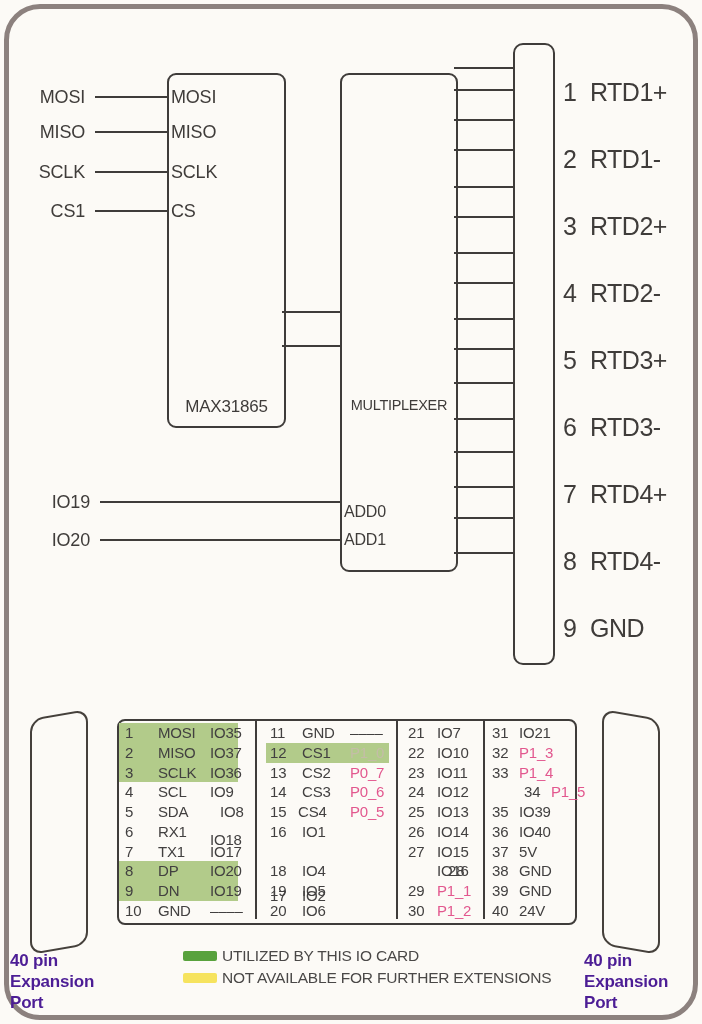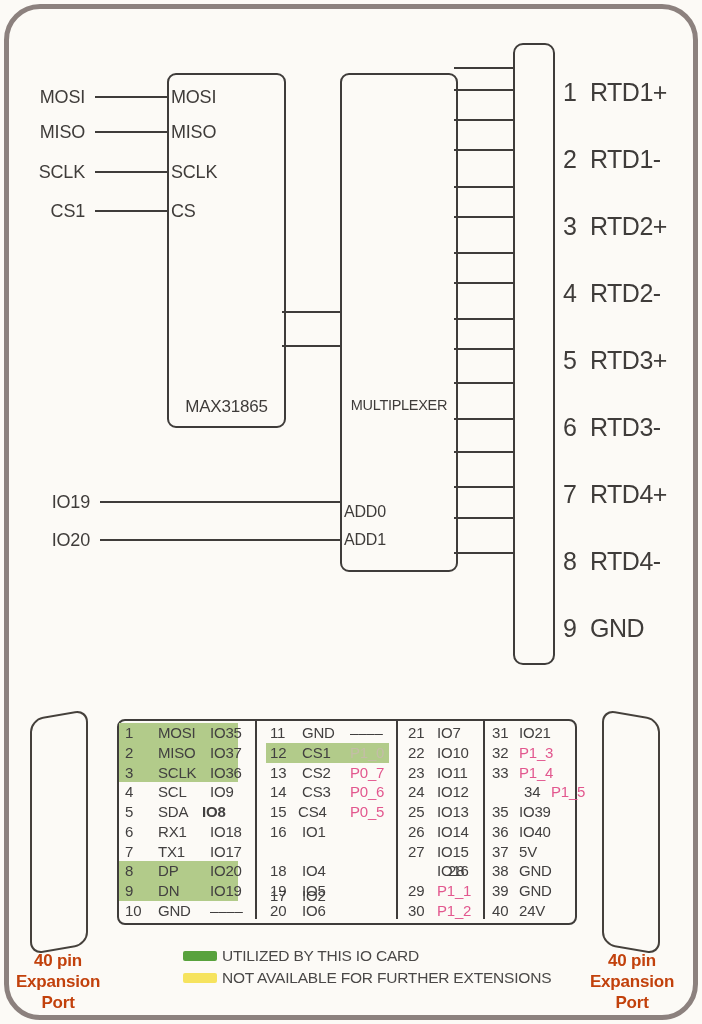--- a/index.html
+++ b/index.html
@@ -32,21 +32,21 @@
   .c-pink{color:#e2578e;}
   .c-muted{color:#c4bda7;}
   
   .legend-row{position:absolute;left:183px;height:14px;}
   .legend-swatch{position:absolute;left:0;top:2px;width:34px;height:10px;border-radius:2px;}
   .legend-text{position:absolute;left:39px;top:-3px;height:20px;line-height:20px;font-size:15.5px;letter-spacing:-0.2px;color:#4a4847;white-space:nowrap;}
   
   .port-shape{position:absolute;top:714px;width:54px;height:232px;border:2px solid #45403b;border-radius:13px;}
   .port-shape.left{left:30px;transform:skewY(-10deg);}
   .port-shape.right{left:602px;transform:skewY(10deg);}
-  .port-label{position:absolute;top:950px;width:96px;text-align:center;font-size:17px;font-weight:700;line-height:21px;color:#c2410c;white-space:pre-line;letter-spacing:-0.2px;}
+  .port-label{position:absolute;top:950px;width:96px;font-size:17px;font-weight:700;line-height:21px;color:#4c1d95;white-space:pre-line;letter-spacing:-0.2px;}
   .port-label.left{left:10px;}
   .port-label.right{left:584px;}
 </style>
 </head>
 <body>
 
 <div id="canvas">
   <div class="frame"></div>
 
   <div id="diagram">
@@ -134,26 +134,26 @@
         <span class="tcell" style="left: 91px;">IO36</span>
       </div>
       <div class="trow" style="left: 0px; width: 119px; top: 61.25px;">
         <span class="tcell" style="left: 6px;">4</span>
         <span class="tcell" style="left: 39px;">SCL</span>
         <span class="tcell" style="left: 91px;">IO9</span>
       </div>
       <div class="trow" style="left: 0px; width: 119px; top: 81px;">
         <span class="tcell" style="left: 6px;">5</span>
         <span class="tcell" style="left: 39px;">SDA</span>
-        <span class="tcell" style="left: 83px; font-weight: bold;">IO8</span>
+        <span class="tcell" style="left: 101px;">IO8</span>
       </div>
       <div class="trow" style="left: 0px; width: 119px; top: 100.75px;">
         <span class="tcell" style="left: 6px;">6</span>
         <span class="tcell" style="left: 39px;">RX1</span>
-        <span class="tcell" style="left: 91px;">IO18</span>
+        <span class="tcell" style="left: 91px; margin-top: 8px;">IO18</span>
       </div>
       <div class="trow" style="left: 0px; width: 119px; top: 120.5px;">
         <span class="tcell" style="left: 6px;">7</span>
         <span class="tcell" style="left: 39px;">TX1</span>
         <span class="tcell" style="left: 91px;">IO17</span>
       </div>
       <div class="trow hl-green" style="left: 0px; width: 119px; top: 140.25px;">
         <span class="tcell" style="left: 6px;">8</span>
         <span class="tcell" style="left: 39px;">DP</span>
         <span class="tcell" style="left: 91px;">IO20</span>

